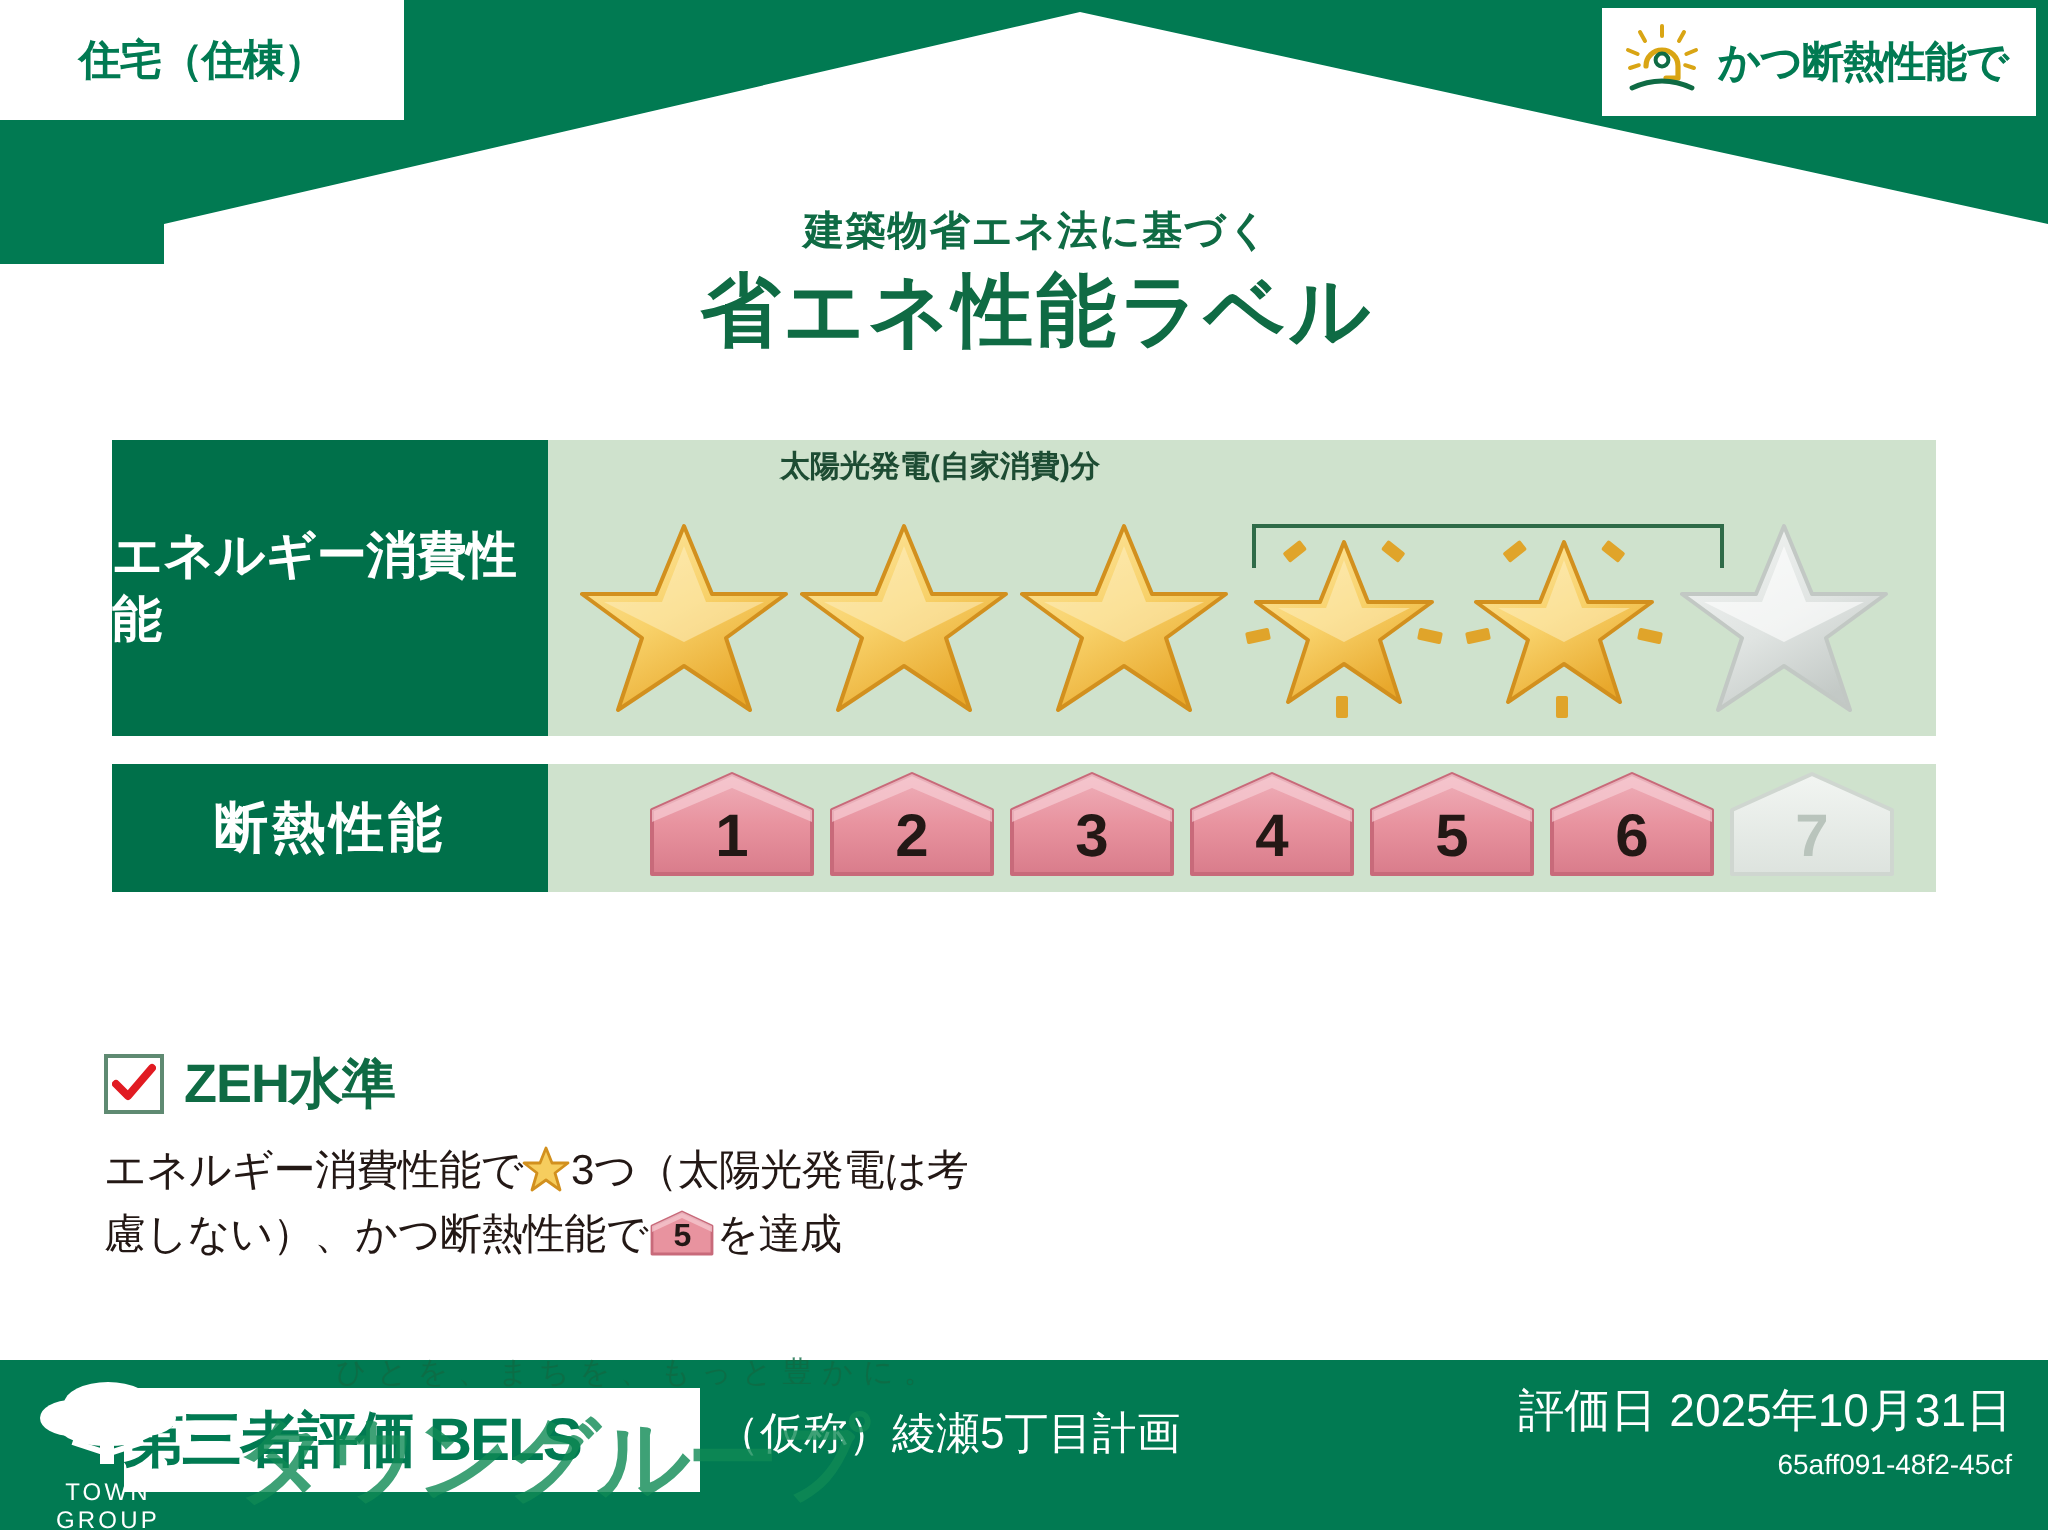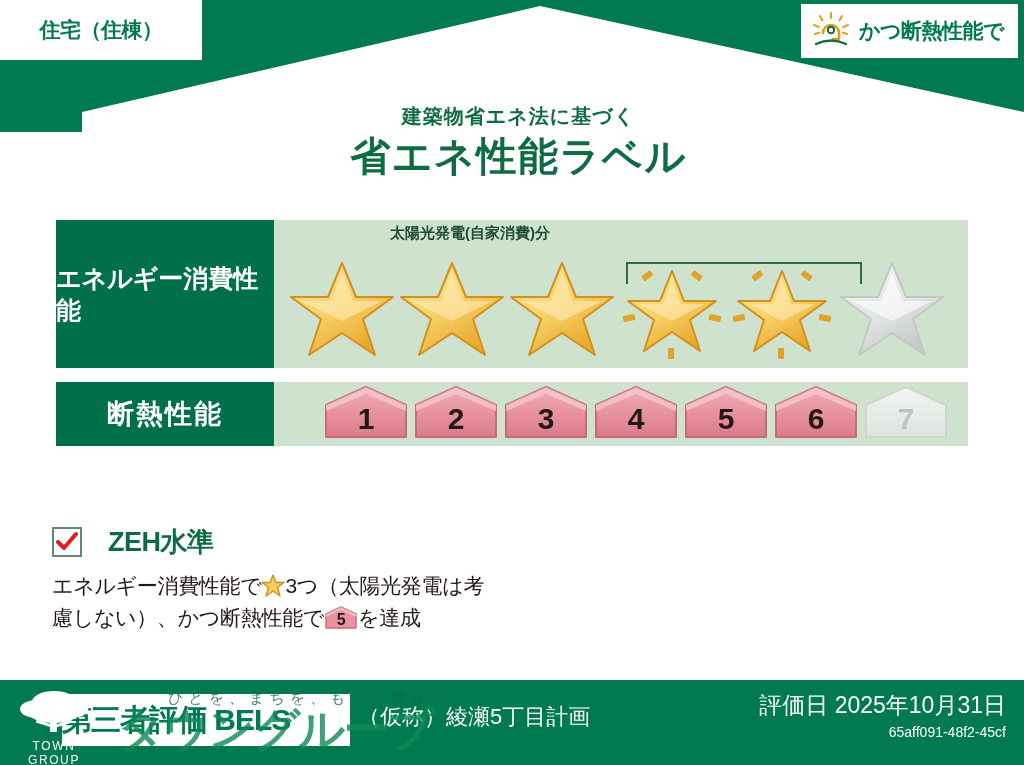--- a/index.html
+++ b/index.html
@@ -197,21 +197,21 @@
 
   
   .zeh-panel {
     position: absolute;
     z-index: 5;
     top: 524px;
   }
   .zeh-left  { left: 52px;  width: 450px; }
   .zeh-right { left: 528px; width: 470px; }
 
-  .zeh-head { display: flex; align-items: center; gap: 26px; }
+  .zeh-head { display: flex; align-items: center; gap: 10px; }
   .chk {
     width: 30px; height: 30px;
     border: 2px solid #5f8a72;
     background: #fff;
     display: flex; align-items: center; justify-content: center;
     flex: 0 0 30px;
   }
   .chk svg { width: 22px; height: 22px; display: block; }
   .zeh-title {
     color: #0f6b44;
@@ -288,21 +288,21 @@
   
   .watermark {
     position: absolute;
     left: 110px; bottom: 2px;
     width: 420px; height: 86px;
     z-index: 8;
     pointer-events: none;
     opacity: 0.80;
   }
   .wm-tag {
-    position: absolute; left: 58px; top: 12px;
+    position: absolute; left: 58px; top: 0;
     font-size: 15px; color: #0f6b44; letter-spacing: 5px; white-space: nowrap;
     font-weight: normal;
   }
   .wm-main {
     position: absolute; left: 8px; top: 22px;
     font-size: 46px; font-weight: bold; color: #0f8a55;
     letter-spacing: -2px; white-space: nowrap;
   }
 </style>
 </head>

